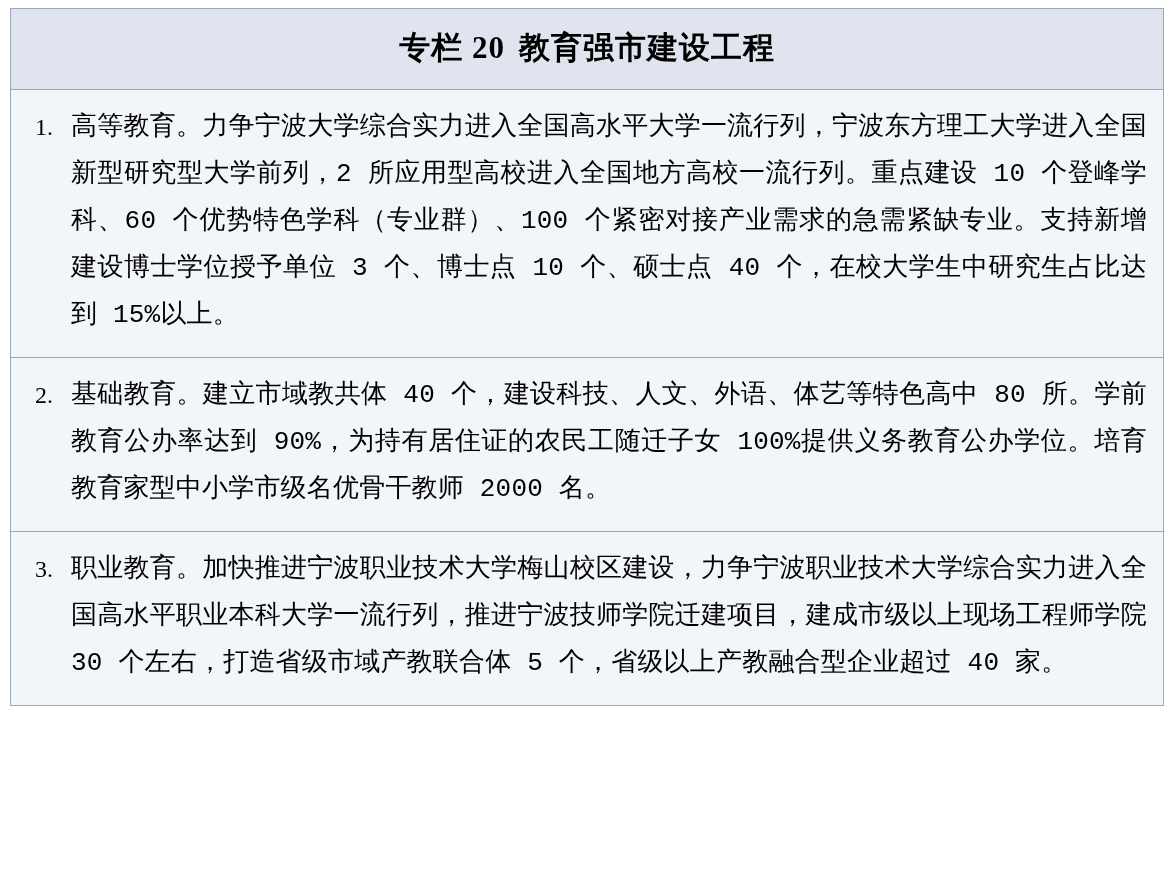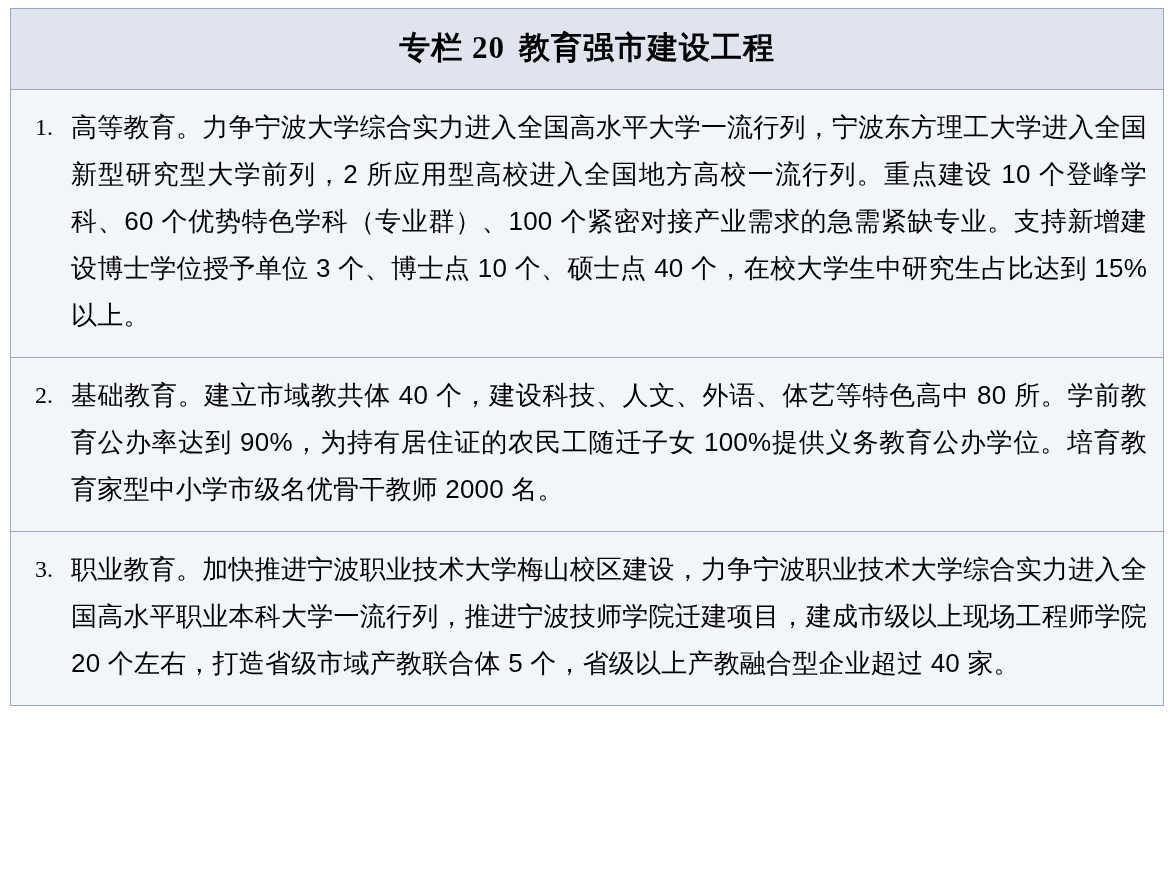--- a/index.html
+++ b/index.html
@@ -69,21 +69,21 @@
     box-sizing: border-box;
     font-family: "Liberation Serif", "DejaVu Serif", serif;
   }
   .item-text {
     flex: 1 1 auto;
     font-size: 26px;
     line-height: 47px;
     text-align: justify;
     text-justify: inter-ideograph;
     letter-spacing: 0.2px;
-    font-family: Liberation Sans, sans-serif;
+    font-family: Liberation Mono, monospace;
   }
   .spacer {
     flex: 1 1 auto;
   }
 </style>
 </head>
 <body>
 
 <div class="page">
   <table class="box-table">
@@ -106,20 +106,20 @@
           <div class="item">
             <div class="item-num">2.</div>
             <div class="item-text">基础教育。建立市域教共体 40 个，建设科技、人文、外语、体艺等特色高中 80 所。学前教育公办率达到 90%，为持有居住证的农民工随迁子女 100%提供义务教育公办学位。培育教育家型中小学市级名优骨干教师 2000 名。</div>
           </div>
         </td>
       </tr>
       <tr class="body-row">
         <td class="body-cell">
           <div class="item">
             <div class="item-num">3.</div>
-            <div class="item-text">职业教育。加快推进宁波职业技术大学梅山校区建设，力争宁波职业技术大学综合实力进入全国高水平职业本科大学一流行列，推进宁波技师学院迁建项目，建成市级以上现场工程师学院 20 个左右，打造省级市域产教联合体 5 个，省级以上产教融合型企业超过 40 家。</div>
+            <div class="item-text">职业教育。加快推进宁波职业技术大学梅山校区建设，力争宁波职业技术大学综合实力进入全国高水平职业本科大学一流行列，推进宁波技师学院迁建项目，建成市级以上现场工程师学院 30 个左右，打造省级市域产教联合体 5 个，省级以上产教融合型企业超过 40 家。</div>
           </div>
         </td>
       </tr>
     </tbody>
   </table>
   <div class="spacer"></div>
 </div>
 
 </body></html>

